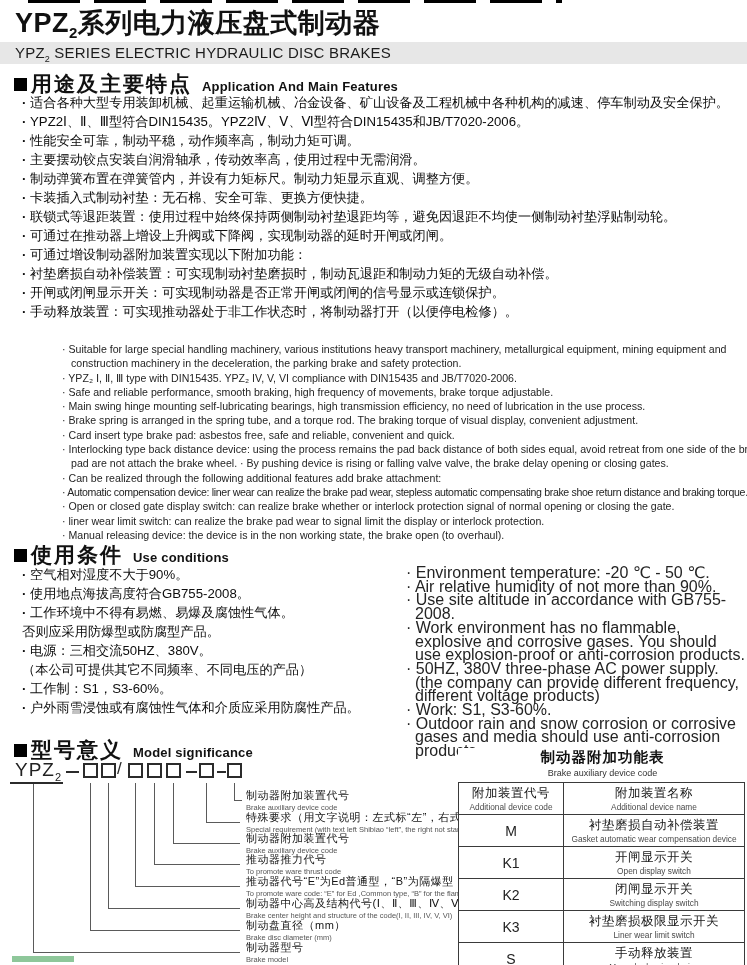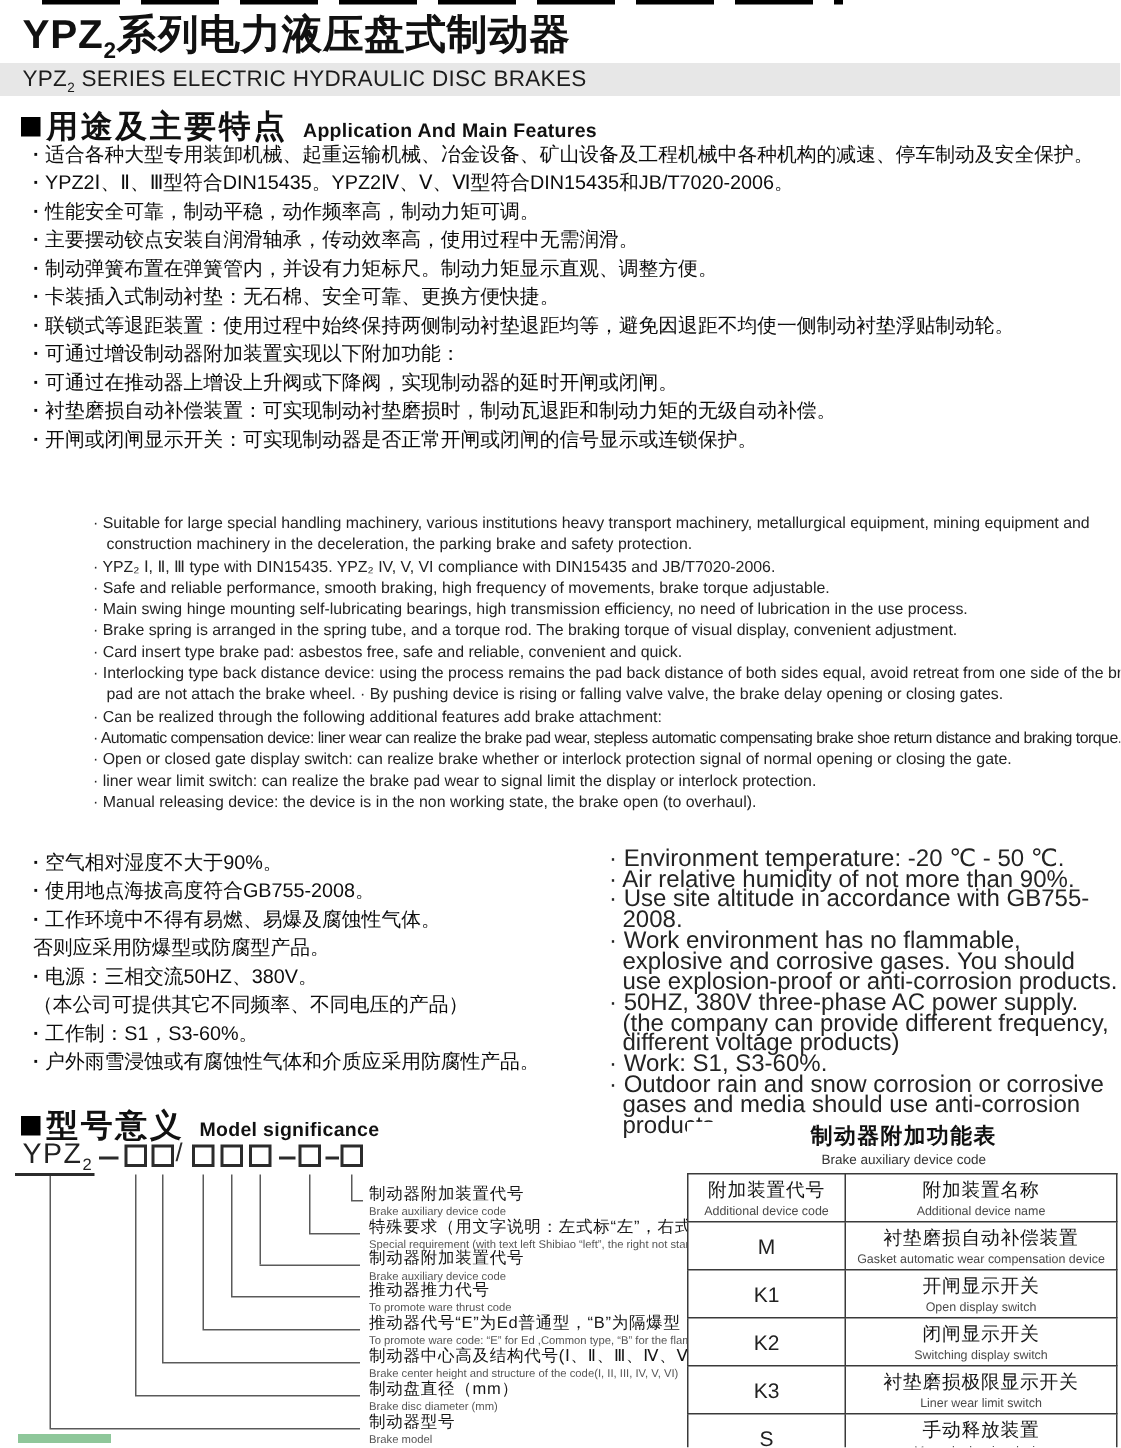--- a/index.html
+++ b/index.html
@@ -95,29 +95,30 @@
       <div class="li">性能安全可靠，制动平稳，动作频率高，制动力矩可调。</div>
 
       <div class="li">主要摆动铰点安装自润滑轴承，传动效率高，使用过程中无需润滑。</div>
 
       <div class="li">制动弹簧布置在弹簧管内，并设有力矩标尺。制动力矩显示直观、调整方便。</div>
 
       <div class="li">卡装插入式制动衬垫：无石棉、安全可靠、更换方便快捷。</div>
 
       <div class="li">联锁式等退距装置：使用过程中始终保持两侧制动衬垫退距均等，避免因退距不均使一侧制动衬垫浮贴制动轮。</div>
 
+      <div class="li">可通过在推动器上增设上升阀或下降阀，实现制动器的延时开闸或闭闸。</div>
+
       <div class="li">可通过增设制动器附加装置实现以下附加功能：</div>
 
-      <div class="li">可通过在推动器上增设上升阀或下降阀，实现制动器的延时开闸或闭闸。</div>
-
       <div class="li">衬垫磨损自动补偿装置：可实现制动衬垫磨损时，制动瓦退距和制动力矩的无级自动补偿。</div>
 
       <div class="li">开闸或闭闸显示开关：可实现制动器是否正常开闸或闭闸的信号显示或连锁保护。</div>
 
 
+      <div class="li">手动释放装置：可实现推动器处于非工作状态时，将制动器打开（以便停电检修）。</div>
 
   </div>
 
   <div class="feat-en">
 
       <div class="li">Suitable for large special handling machinery, various institutions heavy transport machinery, metallurgical equipment, mining equipment and construction machinery in the deceleration, the parking brake and safety protection.</div>
 
       <div class="li">YPZ₂ Ⅰ, Ⅱ, Ⅲ type with DIN15435. YPZ₂ IV, V, VI compliance with DIN15435 and JB/T7020-2006.</div>
 
       <div class="li">Safe and reliable performance, smooth braking, high frequency of movements, brake torque adjustable.</div>
@@ -135,20 +136,23 @@
       <div class="li tight">Automatic compensation device: liner wear can realize the brake pad wear, stepless automatic compensating brake shoe return distance and braking torque.</div>
 
       <div class="li">Open or closed gate display switch: can realize brake whether or interlock protection signal of normal opening or closing the gate.</div>
 
       <div class="li">liner wear limit switch: can realize the brake pad wear to signal limit the display or interlock protection.</div>
 
       <div class="li">Manual releasing device: the device is in the non working state, the brake open (to overhaul).</div>
 
   </div>
 
+  <div class="sec-head" style="top:541px;">
+    <span class="sq"></span><span class="zh">使用条件</span><span class="en">Use  conditions</span>
+  </div>
 
   <div class="cond-zh">
 
 
       <div class="li">空气相对湿度不大于90%。</div>
 
       <div class="li">使用地点海拔高度符合GB755-2008。</div>
 
       <div class="li">工作环境中不得有易燃、易爆及腐蚀性气体。</div>
 

